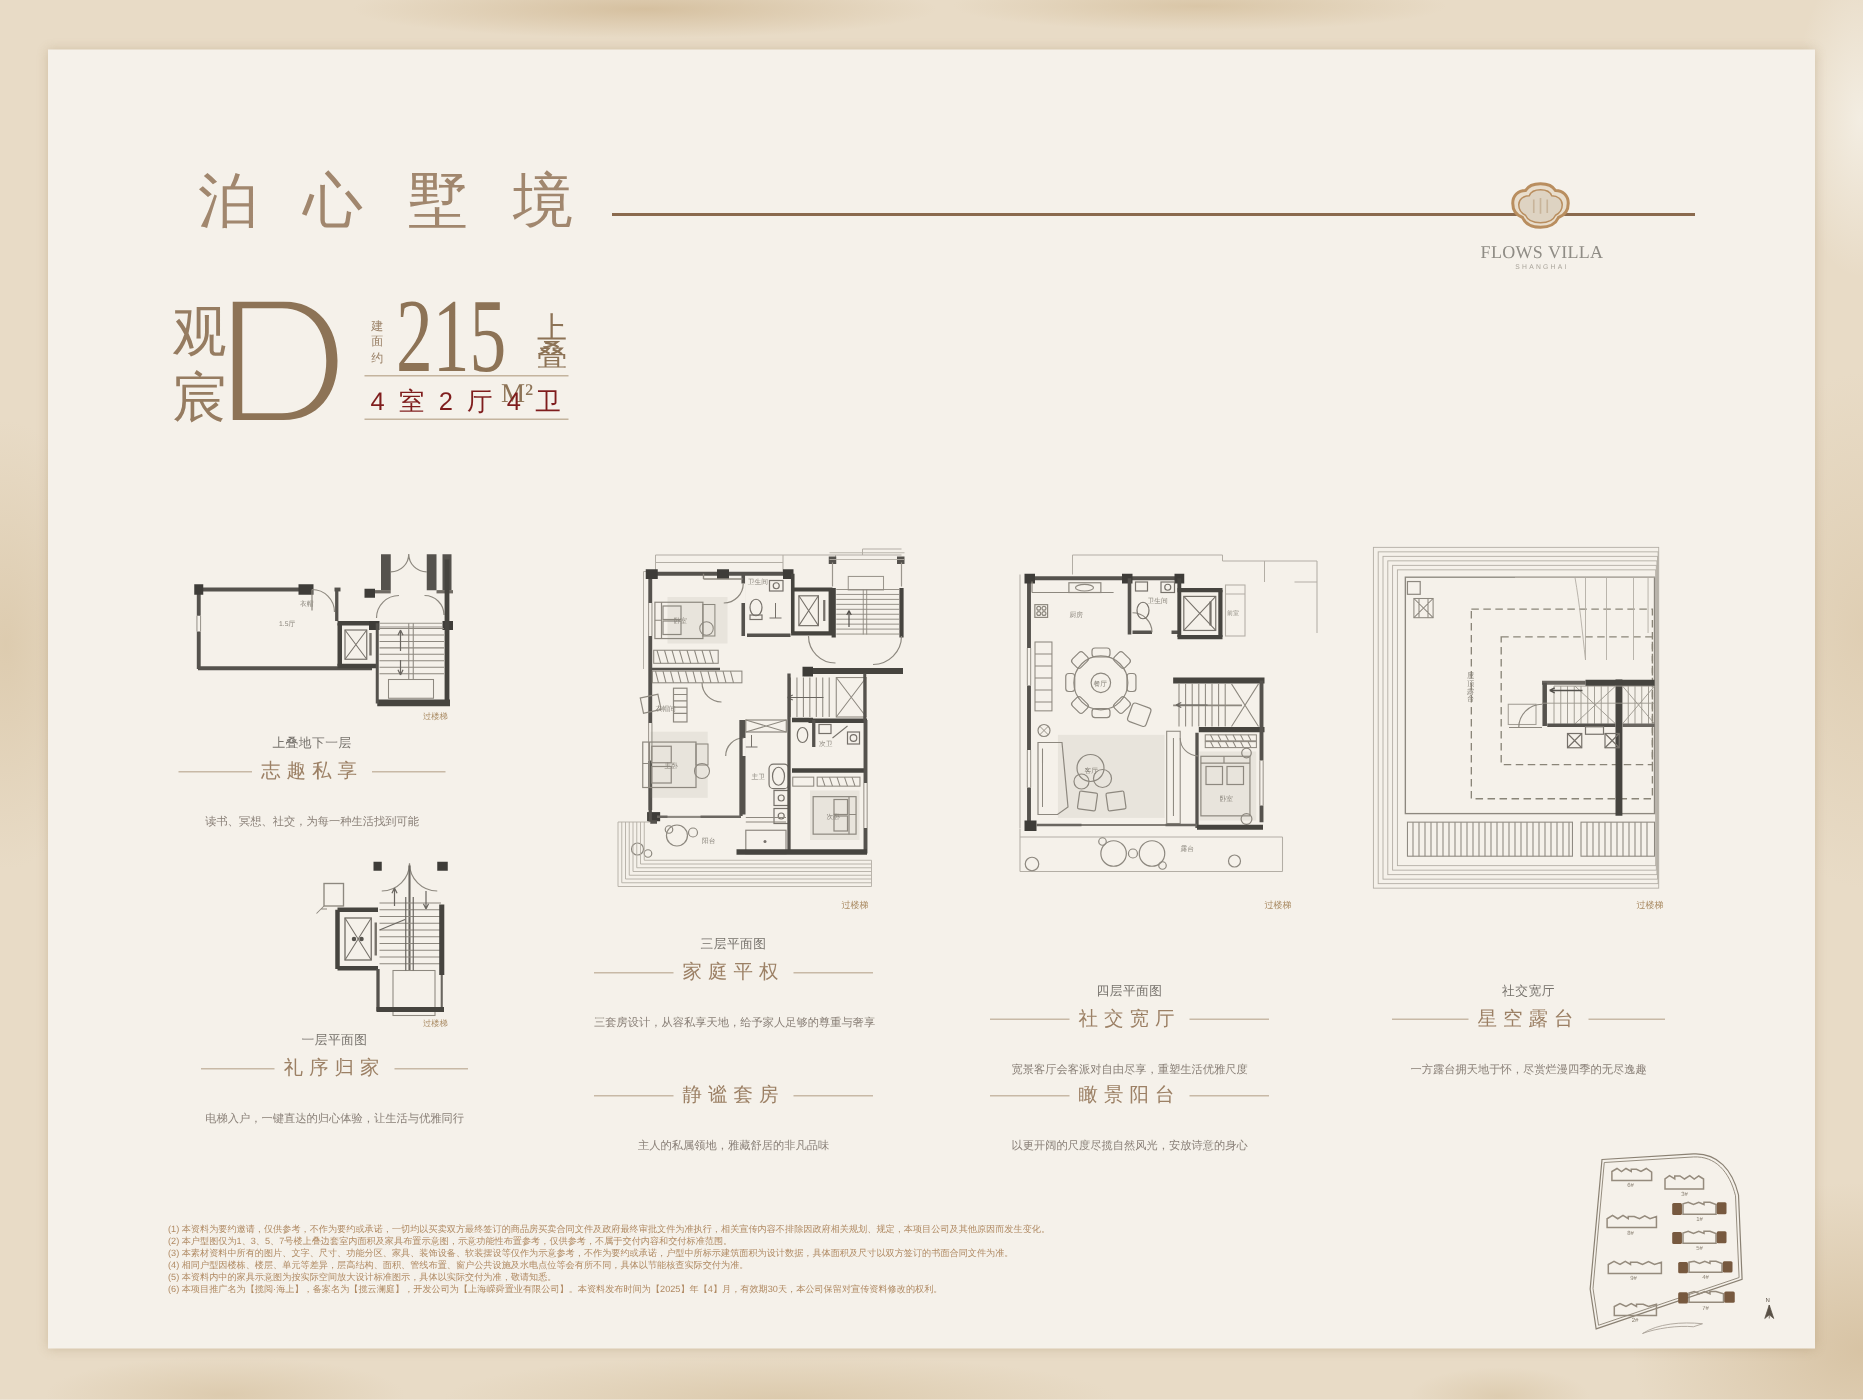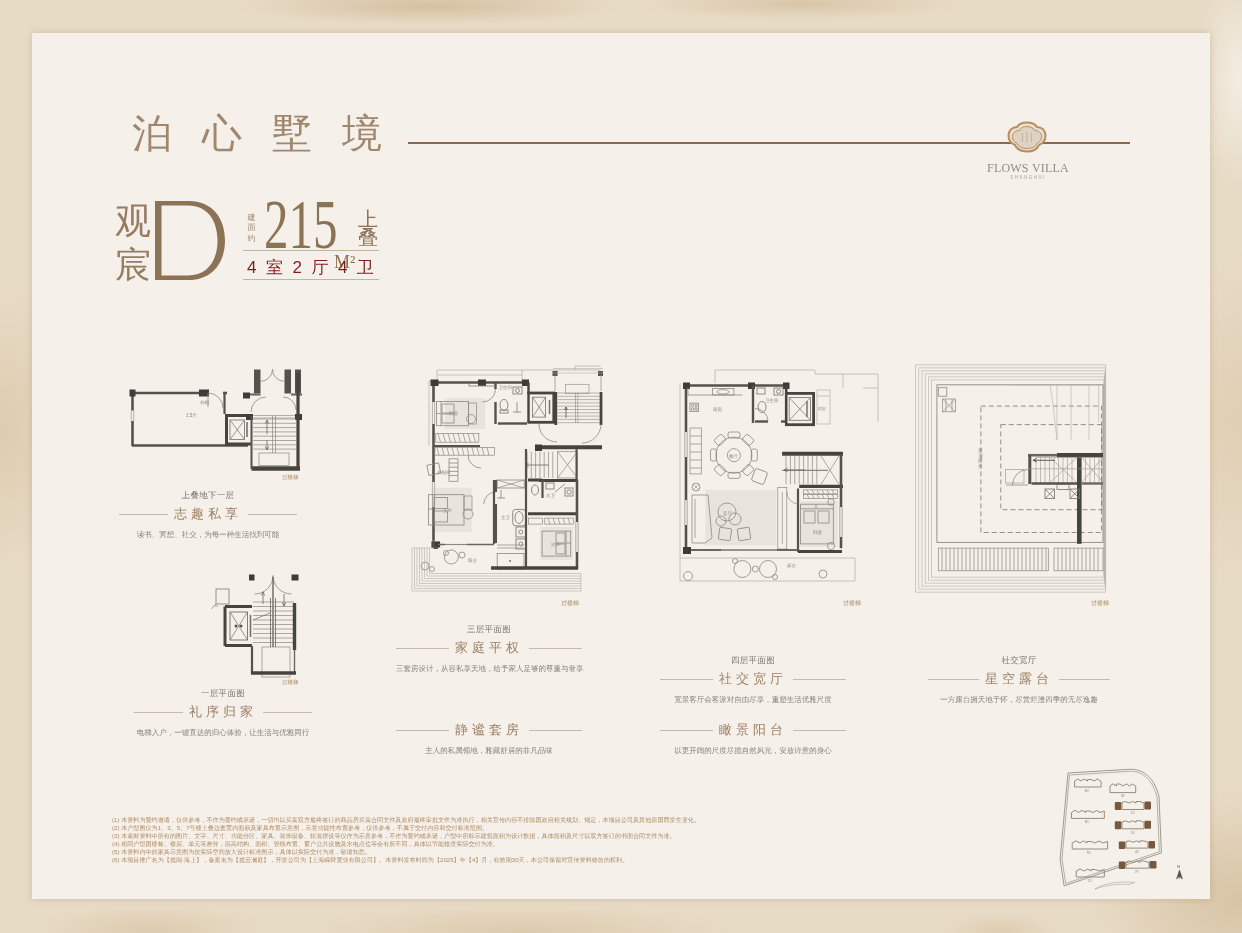--- a/index.html
+++ b/index.html
@@ -29,21 +29,21 @@
 #m2{position:absolute;left:334px;top:230px;font-size:18px;color:#8d7356;font-family:"Liberation Serif",serif;margin-top:22px;}
 #sd{position:absolute;left:358px;top:211px;font-size:20px;line-height:17.5px;color:#8d7356;width:18px;}
 #specline1{position:absolute;left:243px;top:250px;width:136px;height:1px;background:#c4b49e;}
 #rooms{position:absolute;left:247px;top:256px;font-size:17px;color:#7f1d1d;letter-spacing:9.5px;white-space:nowrap;}
 #specline2{position:absolute;left:243px;top:279px;width:136px;height:1px;background:#c4b49e;}
 
 .cap{position:absolute;text-align:center;}
 .cap .t1{font-size:8.5px;color:#77736d;letter-spacing:.3px;margin-bottom:0;}
 .cap .t2{font-size:13px;color:#9c8065;letter-spacing:4px;font-family:"Liberation Serif",serif;display:flex;align-items:center;justify-content:center;gap:6px;margin-top:3px;}
 .cap .t2:before,.cap .t2:after{content:"";height:1px;background:#c8b9a6;flex:1;}
-.cap .t3{font-size:7.5px;color:#8a8078;margin-top:7px;letter-spacing:0;white-space:nowrap;}
+.cap .t3{font-size:7.5px;color:#8a8078;margin-top:20px;letter-spacing:0;white-space:nowrap;}
 
 #fine{position:absolute;left:112px;top:816px;font-size:6.1px;line-height:7.9px;color:#b08a63;white-space:nowrap;}
 </style>
 </head>
 <body>
 
 <div id="frame"></div>
 
 <div id="card"></div>
 

